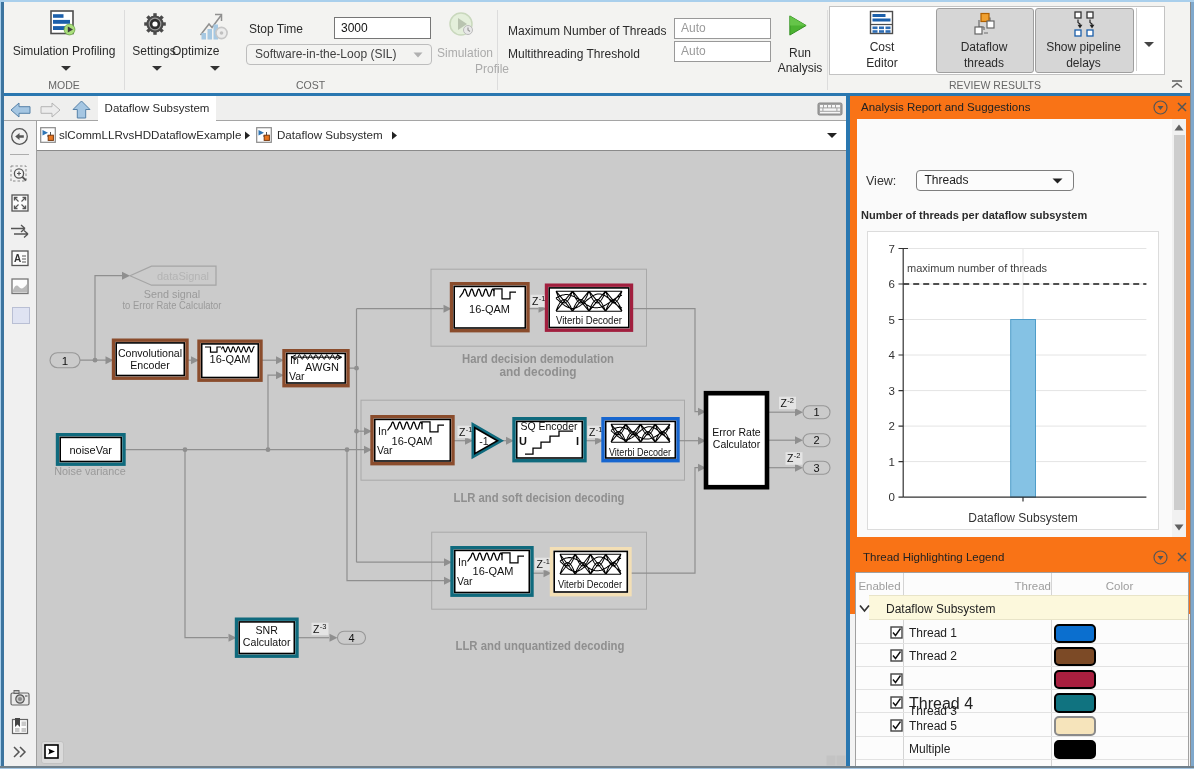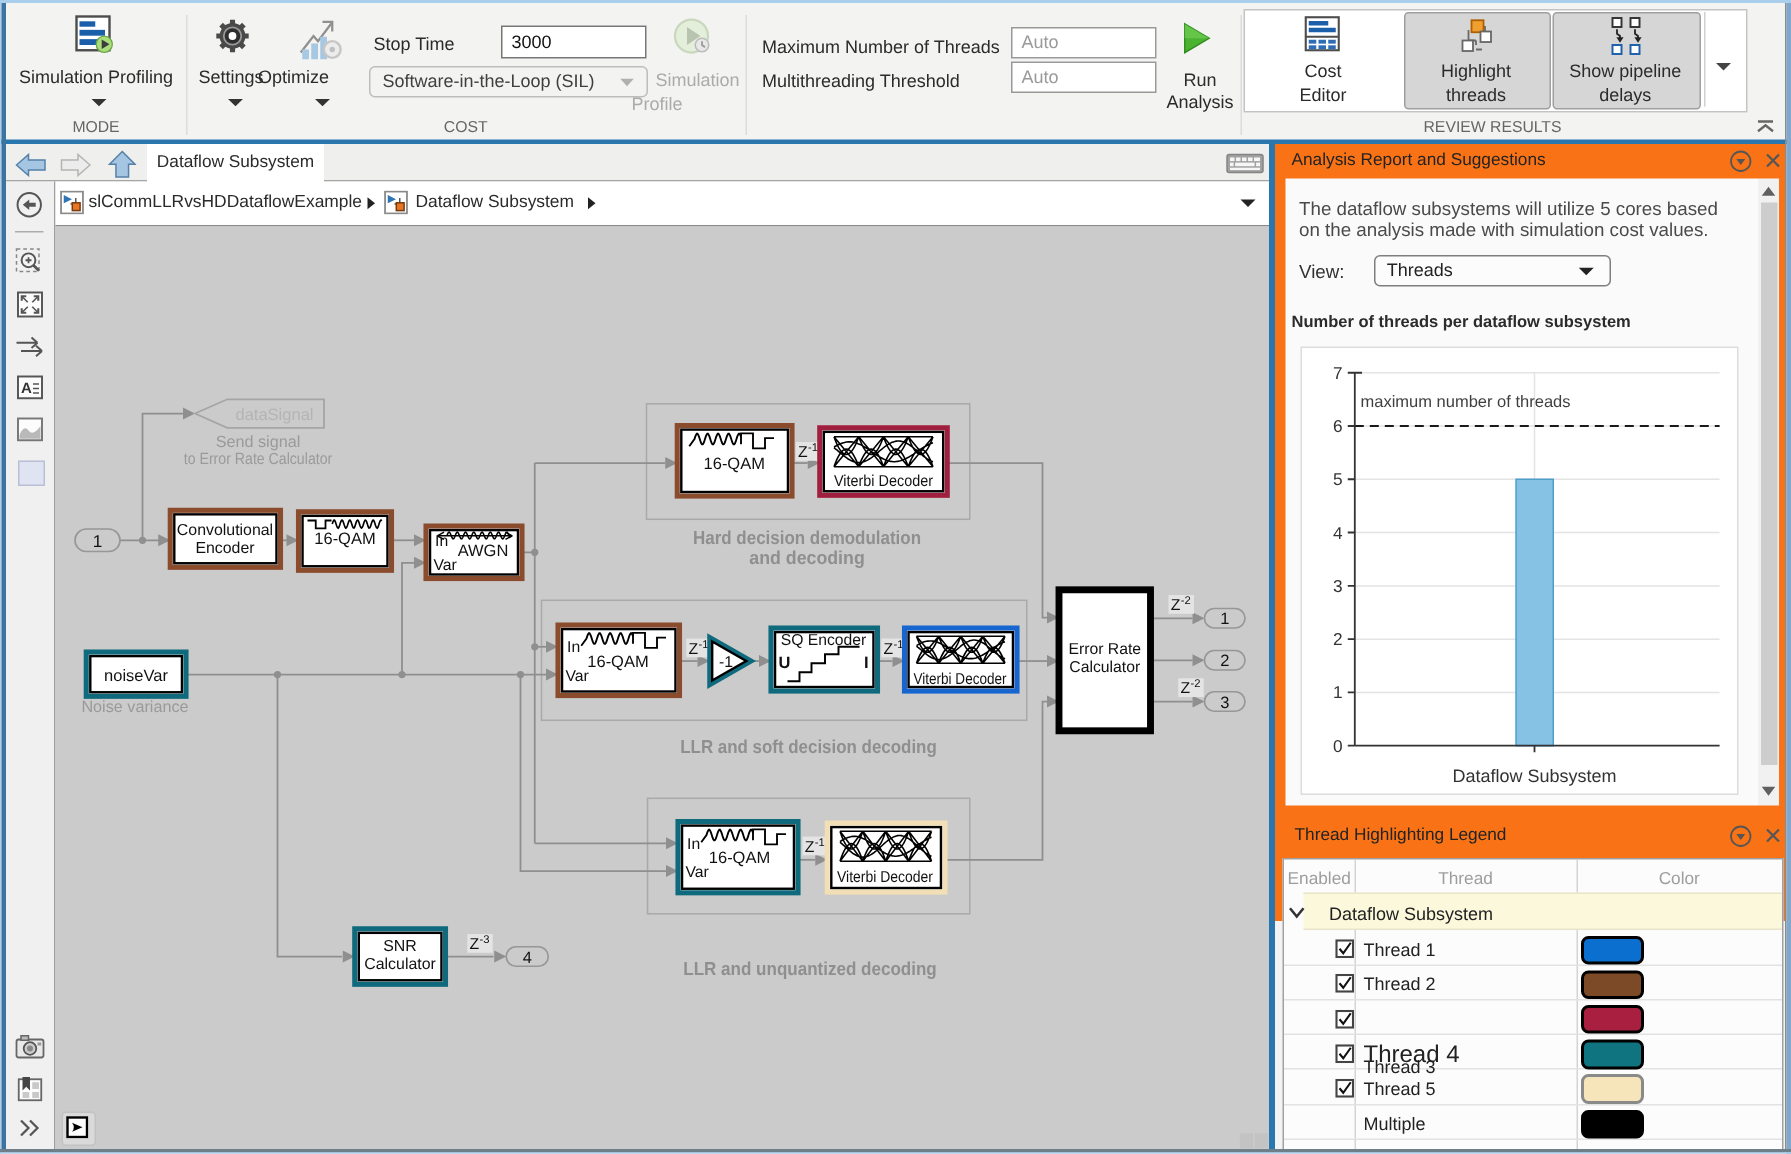--- a/index.html
+++ b/index.html
@@ -77,21 +77,21 @@
         <path d="M0.5 0.5 L9.5 0.5 L5 5.5 Z" fill="#b0b0b0"></path>
       </svg>
   </div>
   <svg class="a" style="left:443px;top:8px" width="32" height="30" viewBox="0 0 32 30">
     <circle cx="14" cy="14" r="11" fill="#e4efdb" stroke="#c9d8bd" stroke-width="1.5"></circle>
     <path d="M11 8 L20 14 L11 20 Z" fill="#b9c4b0"></path>
     <circle cx="21" cy="20" r="4.5" fill="#e8e8e8" stroke="#bbb" stroke-width="1"></circle>
     <path d="M21 17.5 L21 20 L23 21.5" stroke="#999" stroke-width="1.2" fill="none"></path>
   </svg>
   <div class="lbl" style="left:417px;top:44px;width:88px;text-align:center;color:#ababab">Simulation</div>
-  <div class="lbl" style="left:417px;top:60px;width:88px;text-align:left;color:#ababab">Profile</div>
+  <div class="lbl" style="left:417px;top:60px;width:88px;text-align:right;color:#ababab">Profile</div>
   <div class="sec" style="left:120px;top:77px;width:373px">COST</div>
 
   <div class="lbl" style="left:504px;top:22px">Maximum Number of Threads</div>
   <div class="lbl" style="left:504px;top:45px">Multithreading Threshold</div>
   <div class="a" style="left:670px;top:16px;width:89px;height:19px;background:#fff;border:1px solid #999;font-size:12px;color:#9a9a9a;line-height:19px;padding-left:6px">Auto</div>
   <div class="a" style="left:670px;top:39px;width:89px;height:19px;background:#fff;border:1px solid #999;font-size:12px;color:#9a9a9a;line-height:19px;padding-left:6px">Auto</div>
   <svg class="a" style="left:782px;top:12px" width="23" height="23" viewBox="0 0 24 24">
     <path d="M4 2 L21 12 L4 22 Z" fill="#4cb332" stroke="#2e8c1c" stroke-width="1"></path>
     <path d="M4 2 L21 12 L4 12 Z" fill="#6cc94f" opacity="0.8"></path>
   </svg>
@@ -115,21 +115,21 @@
   </svg>
   <div class="lbl" style="left:838px;top:38px;width:80px;text-align:center">Cost</div>
   <div class="lbl" style="left:838px;top:54px;width:80px;text-align:center">Editor</div>
   <div class="a" style="left:932px;top:5.5px;width:96px;height:63px;background:#d6d6d6;border:1px solid #9f9f9f;border-radius:3px;"></div>
   <svg class="a" style="left:966px;top:8px" width="30" height="28" viewBox="0 0 30 28">
     <path d="M9 10 L9 17 M9 17 L14 17 M14 17 L14 20 M17 8 L20 8 L20 12 M14 23 L18 23" stroke="#6a6a6a" stroke-width="1.2" fill="none"></path>
     <rect x="11" y="3.5" width="8" height="8" fill="#f0a030" stroke="#b06000" stroke-width="1.2"></rect>
     <rect x="5" y="17" width="7" height="7" fill="#fff" stroke="#666" stroke-width="1.2"></rect>
     <rect x="17" y="11" width="7" height="7" fill="#fff" stroke="#666" stroke-width="1.2"></rect>
   </svg>
-  <div class="lbl" style="left:940px;top:38px;width:80px;text-align:center">Highlight</div>
+  <div class="lbl" style="left:940px;top:38px;width:80px;text-align:center">Dataflow</div>
   <div class="lbl" style="left:940px;top:54px;width:80px;text-align:center">threads</div>
   <div class="a" style="left:1031px;top:5.5px;width:97px;height:63px;background:#d6d6d6;border:1px solid #9f9f9f;border-radius:3px;"></div>
   <svg class="a" style="left:1064px;top:8px" width="32" height="30" viewBox="0 0 32 30">
     <g fill="#fff" stroke="#333" stroke-width="1.3">
       <rect x="7" y="2" width="6" height="6"></rect>
         <rect x="19" y="2" width="6" height="6"></rect>
     </g>
     <g fill="#fff" stroke="#1b5faa" stroke-width="1.3">
       <rect x="7" y="20" width="6" height="6"></rect>
         <rect x="19" y="20" width="6" height="6"></rect>
@@ -528,21 +528,20 @@
   <div class="a" style="left:11px;top:5px;font-size:11.5px;color:#222;">Analysis Report and Suggestions</div>
   <svg class="a" style="left:303px;top:4px" width="15" height="15" viewBox="0 0 15 15">
     <circle cx="7.5" cy="7.5" r="6.5" fill="none" stroke="#555" stroke-width="1.2"></circle>
     <path d="M4.5 6 L10.5 6 L7.5 10 Z" fill="#555"></path>
   </svg>
   <svg class="a" style="left:325px;top:4px" width="14" height="14" viewBox="0 0 14 14">
     <path d="M3 3 L11 11 M11 3 L3 11" stroke="#555" stroke-width="1.5"></path>
   </svg>
 
   <div class="a" style="left:7px;top:23.5px;width:315px;height:418px;background:#fafafa;"></div>
-  <div class="a" style="left:16px;top:36px;width:302px;font-size:12.5px;color:#4a4a4a;line-height:14.5px;">The dataflow subsystems will utilize 5 cores based<br>on the analysis made with simulation cost values.</div>
   <div class="a" style="left:16px;top:78px;font-size:12.5px;color:#333;">View:</div>
   <div class="a" style="left:65.5px;top:74.5px;width:148px;height:19px;background:#fcfcfc;border:1.3px solid #7e7e7e;border-radius:4px;font-size:12px;color:#222;line-height:19px;padding-left:8px;">Threads
     <svg class="a" style="right:10px;top:7px" width="11" height="6">
         <path d="M0.5 0.5 L10.5 0.5 L5.5 5.5 Z" fill="#222"></path>
       </svg>
   </div>
   <div class="a" style="left:11px;top:113.5px;font-size:11px;font-weight:bold;color:#2b2b2b;">Number of threads per dataflow subsystem</div>
 
   <div class="a" style="left:17px;top:135.5px;width:290px;height:297px;background:#fff;border:1px solid #dcdcdc;">
     <svg width="290" height="297" viewBox="0 0 290 297" font-family="Liberation Sans, sans-serif">
@@ -585,21 +584,21 @@
     <circle cx="7.5" cy="7.5" r="6.5" fill="none" stroke="#555" stroke-width="1.2"></circle>
     <path d="M4.5 6 L10.5 6 L7.5 10 Z" fill="#555"></path>
   </svg>
   <svg class="a" style="left:325px;top:454px" width="14" height="14" viewBox="0 0 14 14">
     <path d="M3 3 L11 11 M11 3 L3 11" stroke="#555" stroke-width="1.5"></path>
   </svg>
   <div class="a" id="legendtable" style="left:5px;top:476.5px;width:332px;height:193px;background:#fcfcfc;border:1px solid #a0a0a0;overflow:hidden;">
     <div class="a" style="left:47px;top:0;width:1px;height:193px;background:#d4d4d4;"></div>
     <div class="a" style="left:194.7px;top:0;width:1px;height:193px;background:#d4d4d4;"></div>
     <div class="a" style="left:0;top:7px;width:47px;text-align:center;font-size:11.5px;color:#9d9d9d;">Enabled</div>
-    <div class="a" style="left:47px;top:7px;width:148px;text-align:center;font-size:11.5px;color:#9d9d9d;">Thread</div>
+    <div class="a" style="left:47px;top:7px;width:148px;text-align:right;font-size:11.5px;color:#9d9d9d;">Thread</div>
     <div class="a" style="left:195px;top:7px;width:137px;text-align:center;font-size:11.5px;color:#9d9d9d;">Color</div>
     <div class="a" style="left:13px;top:21.8px;width:319px;height:24.9px;background:#fcf8dc;border-top:1px solid #e8e4c8;border-bottom:1px solid #e8e4c8;box-sizing:border-box;"></div>
     <svg class="a" style="left:3px;top:31px" width="11" height="9">
         <path d="M1 1.5 L5.5 7 L10 1.5" fill="none" stroke="#333" stroke-width="1.7"></path>
       </svg>
     <div class="a" style="left:30px;top:28.5px;font-size:12px;color:#222;">Dataflow Subsystem</div>
 
     <div class="a" style="left:0;top:47.7px;width:332px;height:23.2px;border-bottom:1px solid #e2e2e2;box-sizing:border-box;"></div>
     <div class="a" style="left:0;top:70.9px;width:332px;height:23.2px;border-bottom:1px solid #e2e2e2;box-sizing:border-box;"></div>
     <div class="a" style="left:0;top:94.1px;width:332px;height:23.2px;border-bottom:1px solid #e2e2e2;box-sizing:border-box;"></div>

